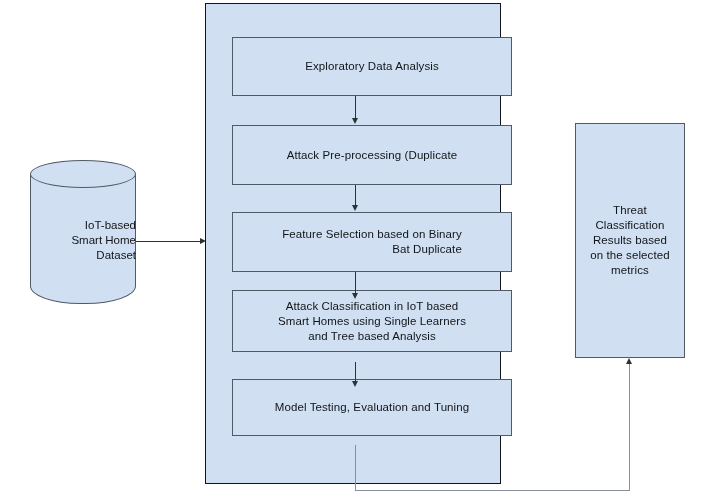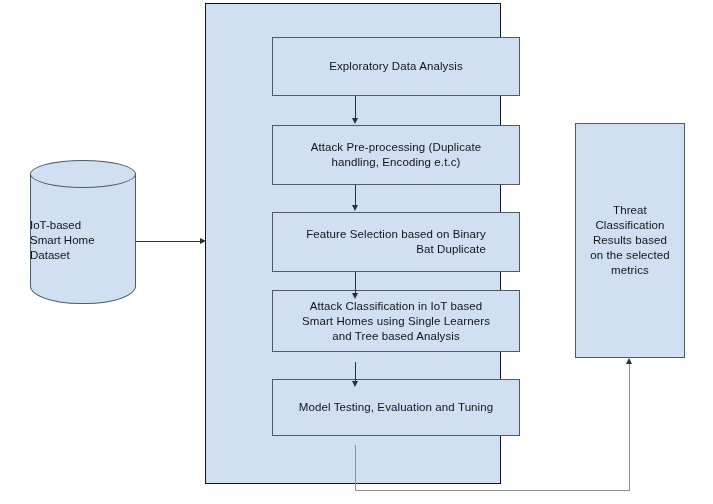--- a/index.html
+++ b/index.html
@@ -43,23 +43,22 @@
     width: 296px;
     height: 481px;
     border: 1px solid #11151a;
     background: #d0e0f2;
     display: block;
   }
 
   
   .step {
     left: 232px;
-    width: 248px;
-    border: 1px solid #4f5a66;
-    margin-left: 40px;
+    width: 280px;
+    border: 1px solid #4f5a66;
   }
   #step-eda        { top: 37px;  height: 59px; }
   #step-preprocess { top: 125px; height: 60px; }
   #step-feature    { top: 212px; height: 60px; text-align: right; }
   #step-attack     { top: 290px; height: 62px; }
   #step-model      { top: 379px; height: 57px; }
 
   
   #results-box {
     left: 575px;
@@ -98,21 +97,21 @@
     box-sizing: border-box;
     background: #d0e0f2;
     border: 1px solid #4f5a66;
     border-radius: 50%;
   }
   #dataset-cylinder .cyl-label {
     position: absolute;
     left: 0;
     top: 58px;
     width: 100%;
-    text-align: left;
+    text-align: right;
     font-size: 11.5px;
     line-height: 15px;
     color: #111418;
   }
 
   
   .vline {
     position: absolute;
     width: 1px;
     background: #2b3138;
@@ -167,21 +166,20 @@
 
   <div class="box" id="pipeline-container"></div>
 
   <div class="box step" id="step-eda">
     <span class="lbl">Exploratory Data Analysis</span>
   </div>
 
   <div class="box step" id="step-preprocess">
     <span class="lbl">
       <span>Attack Pre-processing (Duplicate</span><br>
-      <span>handling, Encoding e.t.c)</span>
     </span>
   </div>
 
   <div class="box step" id="step-feature">
     <span class="lbl">
       <span>Feature Selection based on Binary</span><br>
       <span>Bat Duplicate</span>
     </span>
   </div>
 

